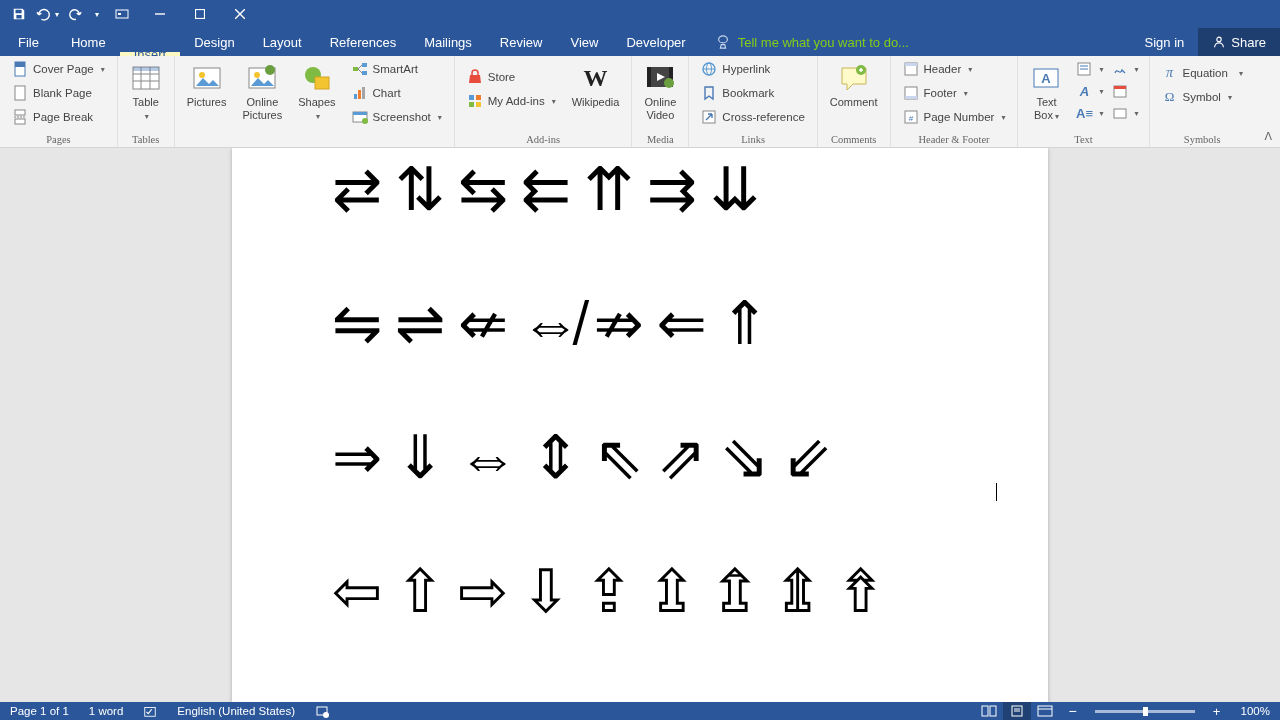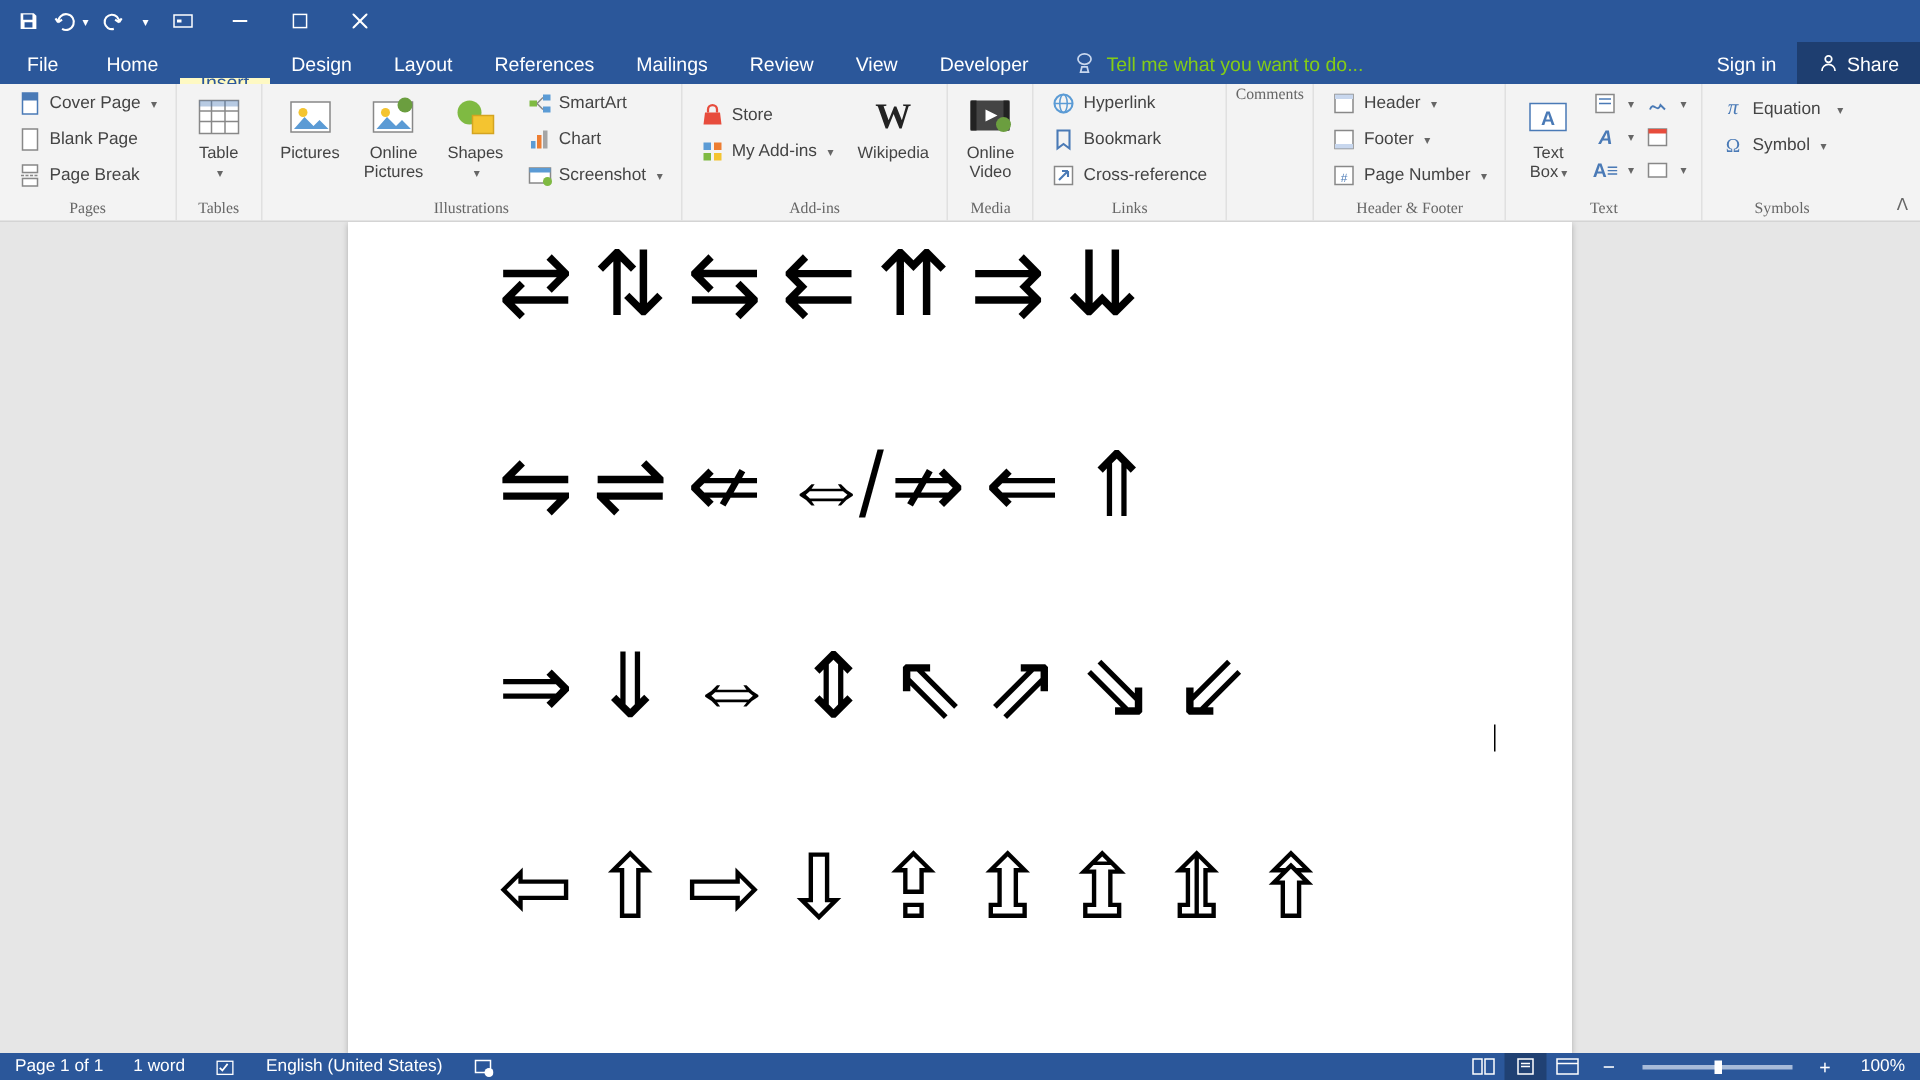--- a/index.html
+++ b/index.html
@@ -254,21 +254,20 @@
                 <rect x="1" y="3" width="14" height="10" fill="#fff" stroke="#888"></rect>
                 <rect x="1" y="3" width="14" height="3" fill="#5b9bd5"></rect>
                 <circle cx="13" cy="12" r="3" fill="#7fba42"></circle>
               </svg>
             </span>
           <span>Screenshot</span>
             <span class="dd">▾</span>
         </div>
       </div>
     </div>
-    <div class="group-label">Illustrations</div>
   </div>
 
   <div class="group">
     <div class="group-content">
       <div class="small-list" style="justify-content:center;padding-top:8px">
         <div class="small-btn">
           <span class="sm-ico">
               <svg width="16" height="16">
                 <path d="M3 6h10l1 8H2z" fill="#e74c3c"></path>
                 <path d="M5 6V4a3 3 0 0 1 6 0v2" fill="none" stroke="#e74c3c" stroke-width="1.5"></path>
@@ -344,20 +343,32 @@
               </svg>
             </span>
           <span>Cross-reference</span>
         </div>
       </div>
     </div>
     <div class="group-label">Links</div>
   </div>
 
   <div class="group">
+    <div class="group-content">
+      <div class="big-btn">
+        <span class="ico">
+            <svg width="30" height="28">
+              <path d="M3 4h24v16H14l-6 6v-6H3z" fill="#fefac9" stroke="#c9b458"></path>
+              <circle cx="22" cy="6" r="5" fill="#7fba42"></circle>
+              <path d="M20 6h4M22 4v4" stroke="#fff" stroke-width="1.5"></path>
+            </svg>
+          </span>
+        <span class="lbl">Comment</span>
+      </div>
+    </div>
     <div class="group-label">Comments</div>
   </div>
 
   <div class="group">
     <div class="group-content">
       <div class="small-list">
         <div class="small-btn">
           <span class="sm-ico">
               <svg width="16" height="16">
                 <rect x="2" y="2" width="12" height="12" fill="#fff" stroke="#888"></rect>

